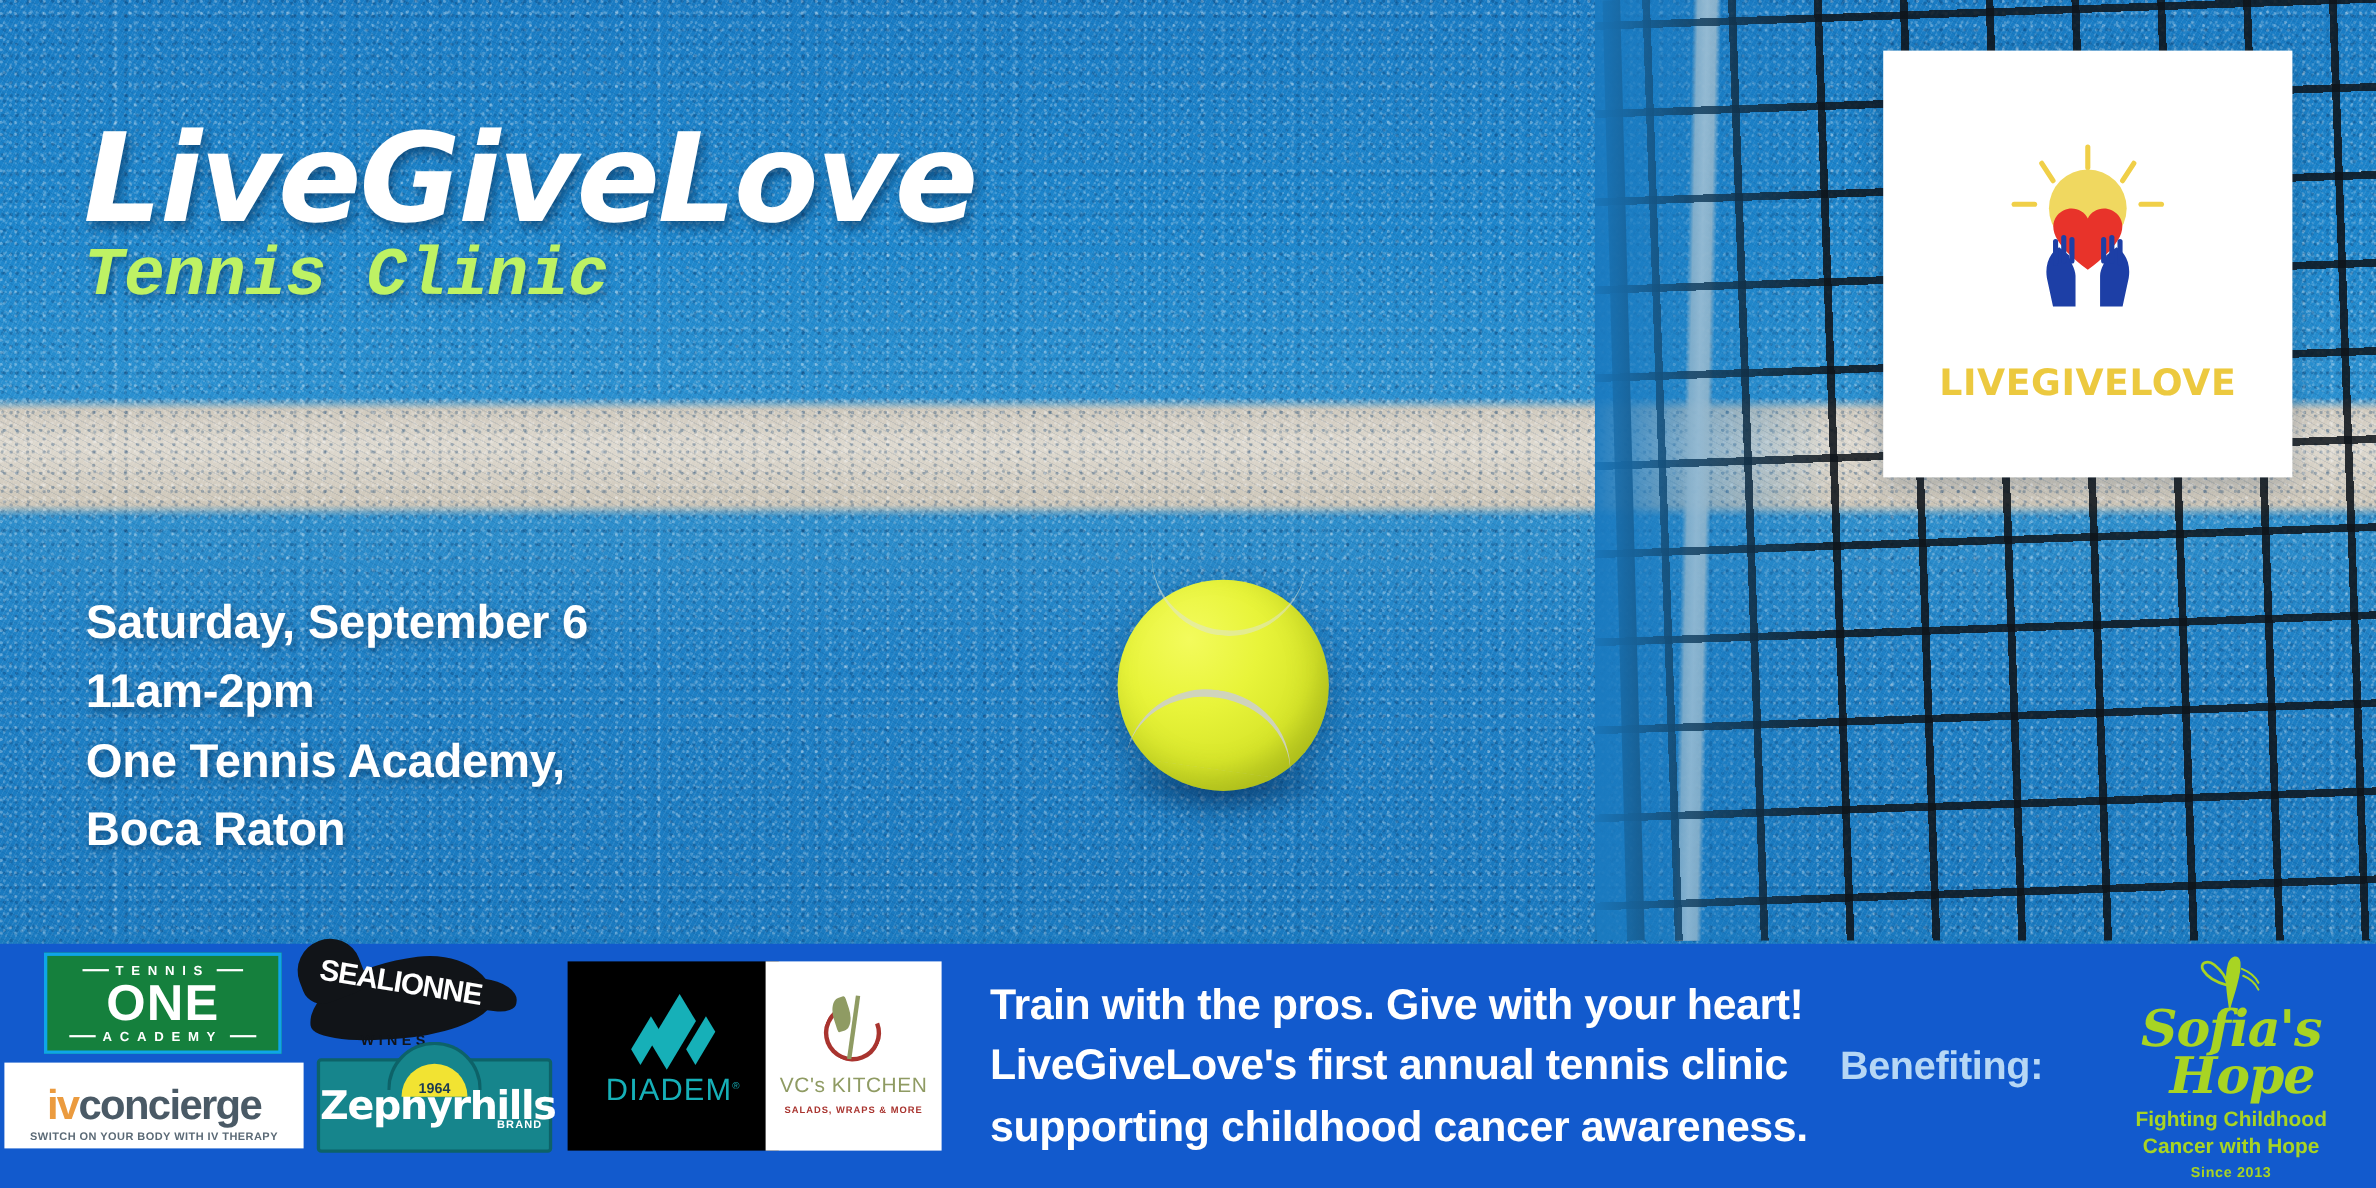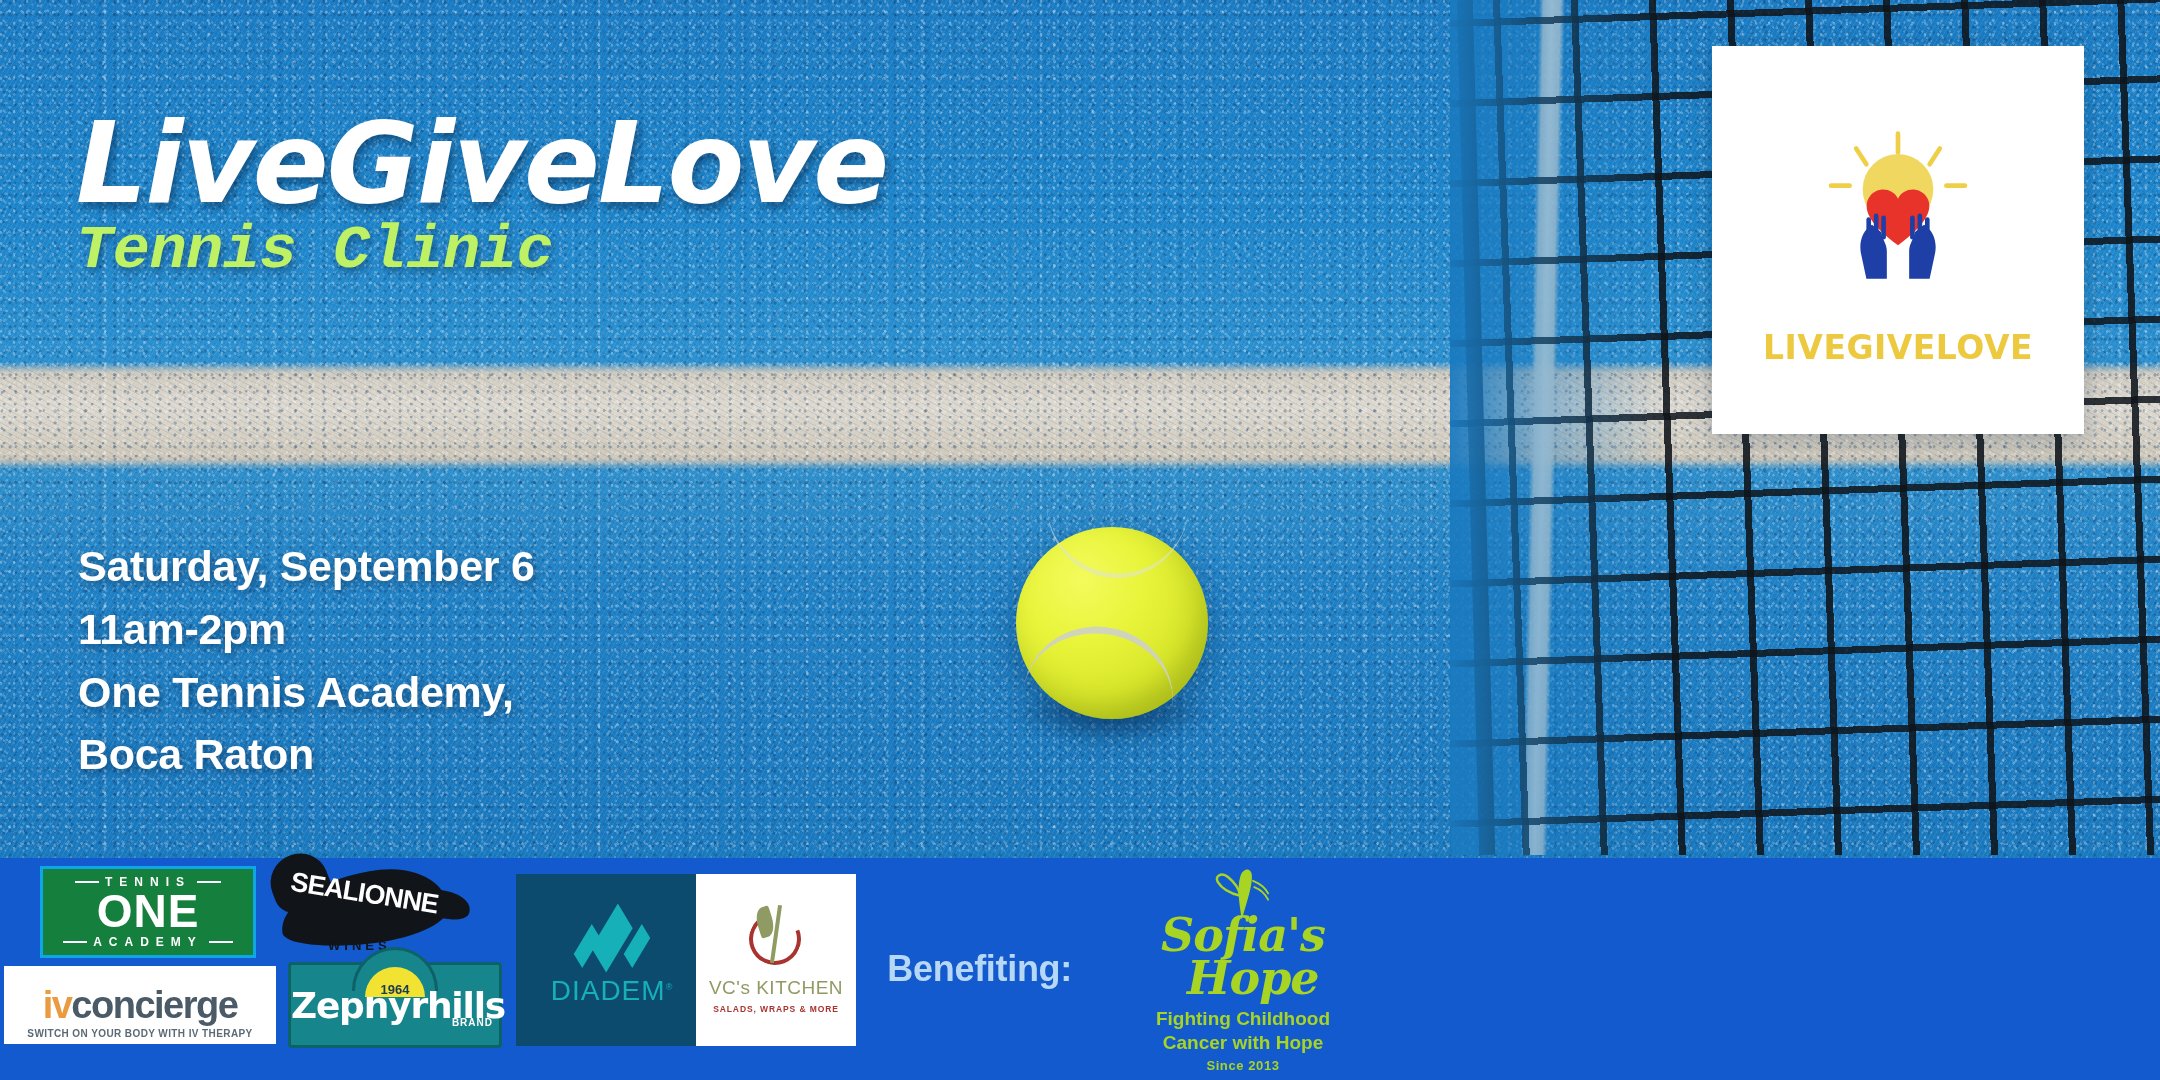--- a/index.html
+++ b/index.html
@@ -292,21 +292,21 @@
     width: 60px; height: 30px; background: #f2e332; border-radius: 30px 30px 0 0;
     display: flex; align-items: flex-end; justify-content: center;
     font-size: 13px; font-weight: 700; color: #1b3a52; z-index: 3;
   }
   .zep-name { font-size: 36px; font-weight: 700; color: #ffffff; letter-spacing: -1.2px;
               font-style: normal; font-family: "DejaVu Sans", sans-serif; }
   .zep-brand { position: absolute; right: 6px; bottom: -2px; font-size: 10px;
                font-weight: 700; color: #ffffff; letter-spacing: 1px; padding-left: 47px; }
 
   
-  .sp-dia { left: 516px; top: 16px; width: 192px; height: 172px; background: #0c4a6e; }
+  .sp-dia { left: 516px; top: 16px; width: 192px; height: 172px; background: #000000; }
   .dia-in { text-align: center; }
   .dia-crown { display: flex; align-items: flex-end; justify-content: center; gap: 3px; margin-bottom: 12px; }
   .dia-d { width: 16px; height: 34px; background: #16b0b8; transform: rotate(45deg) skew(14deg,14deg); }
   .dia-d.big { width: 28px; height: 50px; }
   .dia-name { font-size: 28px; font-weight: 400; color: #16b0b8; letter-spacing: 1px; }
   .dia-r { font-size: 9px; vertical-align: super; }
 
   
   .sp-vc { left: 696px; top: 16px; width: 160px; height: 172px; background: #ffffff; }
   .vc-in { text-align: center; }
@@ -480,20 +480,25 @@
               <span class="vc-leaf"></span>
               <span class="vc-knife"></span>
           </div>
           <div class="vc-name">VC's KITCHEN</div>
           <div class="vc-sub">SALADS, WRAPS &amp; MORE</div>
         </div>
       </div>
 
     </div>
 
+    <div class="promo">
+      <div>Train with the pros. Give with your heart!</div>
+      <div>LiveGiveLove's first annual tennis clinic</div>
+      <div>supporting childhood cancer awareness.</div>
+    </div>
 
     <div class="benefiting">
       <span>Benefiting:</span>
     </div>
 
     <div class="sofia">
       <svg class="sofia-butterfly" viewBox="0 0 120 86">
         <path d="M58 84 C54 56 50 34 56 14 C60 2 72 0 74 12 C76 28 66 56 58 84 Z" fill="#a8d423"></path>
         <path d="M56 46 C40 42 26 34 20 24 C14 14 26 8 36 16 C46 24 54 36 56 46 Z" fill="none" stroke="#a8d423" stroke-width="4"></path>
         <path d="M76 22 C86 26 96 34 100 42" fill="none" stroke="#a8d423" stroke-width="3" stroke-linecap="round"></path>

